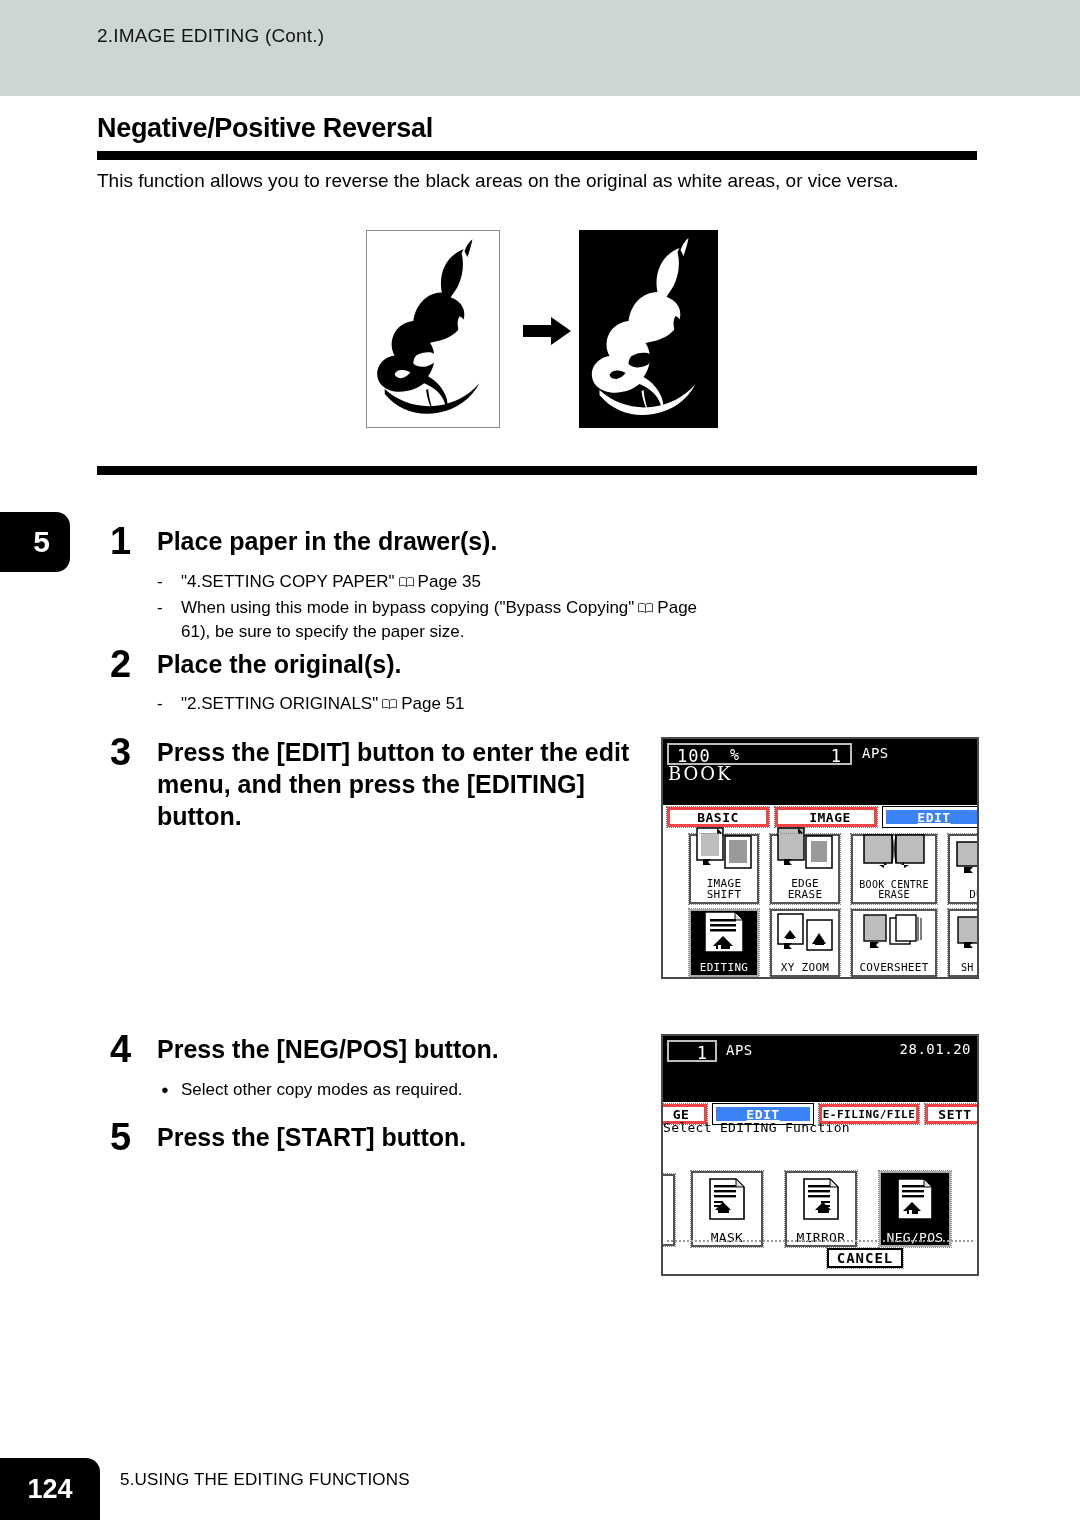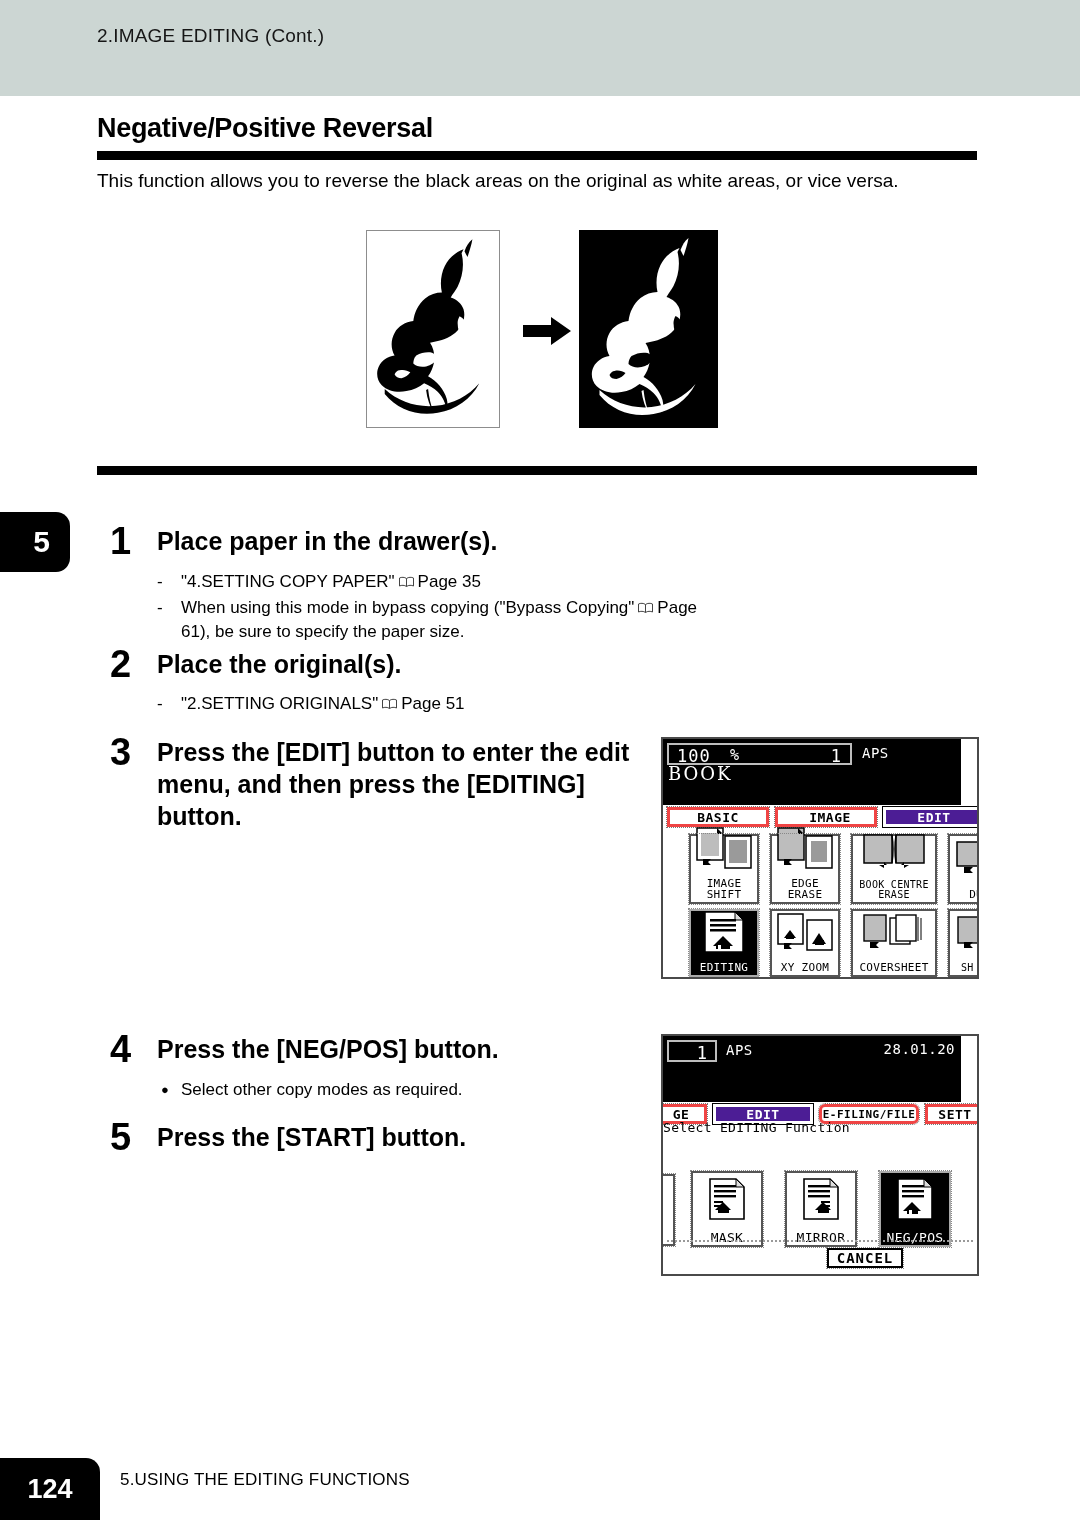--- a/index.html
+++ b/index.html
@@ -82,21 +82,21 @@
   
   .lcd{
     position:absolute;background:#fff;
     border:2px solid #4a4a4a;box-sizing:border-box;
     font-family:"DejaVu Sans Mono","Liberation Mono",monospace;
     overflow:hidden;
   }
   #lcd1{left:661px;top:737px;width:318px;height:242px;}
   #lcd2{left:661px;top:1034px;width:318px;height:242px;}
   .lcd-top{
-    position:absolute;left:0;top:0;right:16px;height:66px;background:#000;color:#fff;
+    position:absolute;left:0;top:0;right:0;height:66px;background:#000;color:#fff;
   }
   .copies-box{
     position:absolute;left:4px;top:4px;width:185px;height:22px;
     border:2px solid #bdbdbd;box-sizing:border-box;background:#000;
   }
   .zoomval{position:absolute;left:8px;top:1px;font-size:17px;letter-spacing:1px;}
   .pct{position:absolute;left:61px;top:1px;font-size:15px;}
   .copiesnum{position:absolute;right:9px;top:1px;font-size:17px;}
   .aps{position:absolute;left:199px;top:6px;font-size:14px;letter-spacing:.5px;}
   .ready{position:absolute;left:5px;top:24px;font-size:18px;letter-spacing:2px;
@@ -110,21 +110,21 @@
   .aps2{position:absolute;left:63px;top:6px;font-size:14px;letter-spacing:.5px;}
 
   .tabrow{position:absolute;left:0;right:0;height:22px;}
   .tab{
     position:absolute;height:20px;box-sizing:border-box;
     border:3px solid #ef4444;background:#fff;color:#000;
     font-size:13px;font-weight:bold;letter-spacing:.5px;
     display:flex;align-items:center;justify-content:center;
     outline:1px dotted #777;
   }
-  .tab.on{background:#4c1d95;color:#fff;border-color:#fff;outline:1px solid #000;}
+  .tab.on{background:#3b82f6;color:#fff;border-color:#fff;outline:1px solid #000;text-decoration:underline;}
 
   .fnbtn{
     position:absolute;box-sizing:border-box;
     border:2px solid #555;background:#fff;
     outline:1px dotted #888;
     display:flex;flex-direction:column;align-items:center;justify-content:flex-end;
     padding-bottom:2px;
   }
   .fnbtn.on{background:#000;border-color:#aaa;}
   .fnbtn .lbl{
@@ -400,21 +400,21 @@
     <div class="datestamp">28.01.20</div>
   </div>
 
   <div class="tabrow" style="top:68px;">
     <div class="tab" style="left:-42px;width:86px;">
       <span style="margin-left:34px;">GE</span>
     </div>
     <div class="tab on" style="left:50px;width:100px;">
       <span>EDIT</span>
     </div>
-    <div class="tab" style="left:156px;width:100px;border-radius:6px;">
+    <div class="tab" style="left:156px;width:100px;">
       <span style="font-size:11px;">E-FILING/FILE</span>
     </div>
     <div class="tab" style="left:262px;width:86px;">
       <span style="margin-right:26px;">SETT</span>
     </div>
   </div>
 
   <div class="prompt" style="left:0px;top:84px;">Select EDITING Function</div>
 
   <div class="fnbtn" style="left:-16px;top:138px;width:28px;height:72px;">

